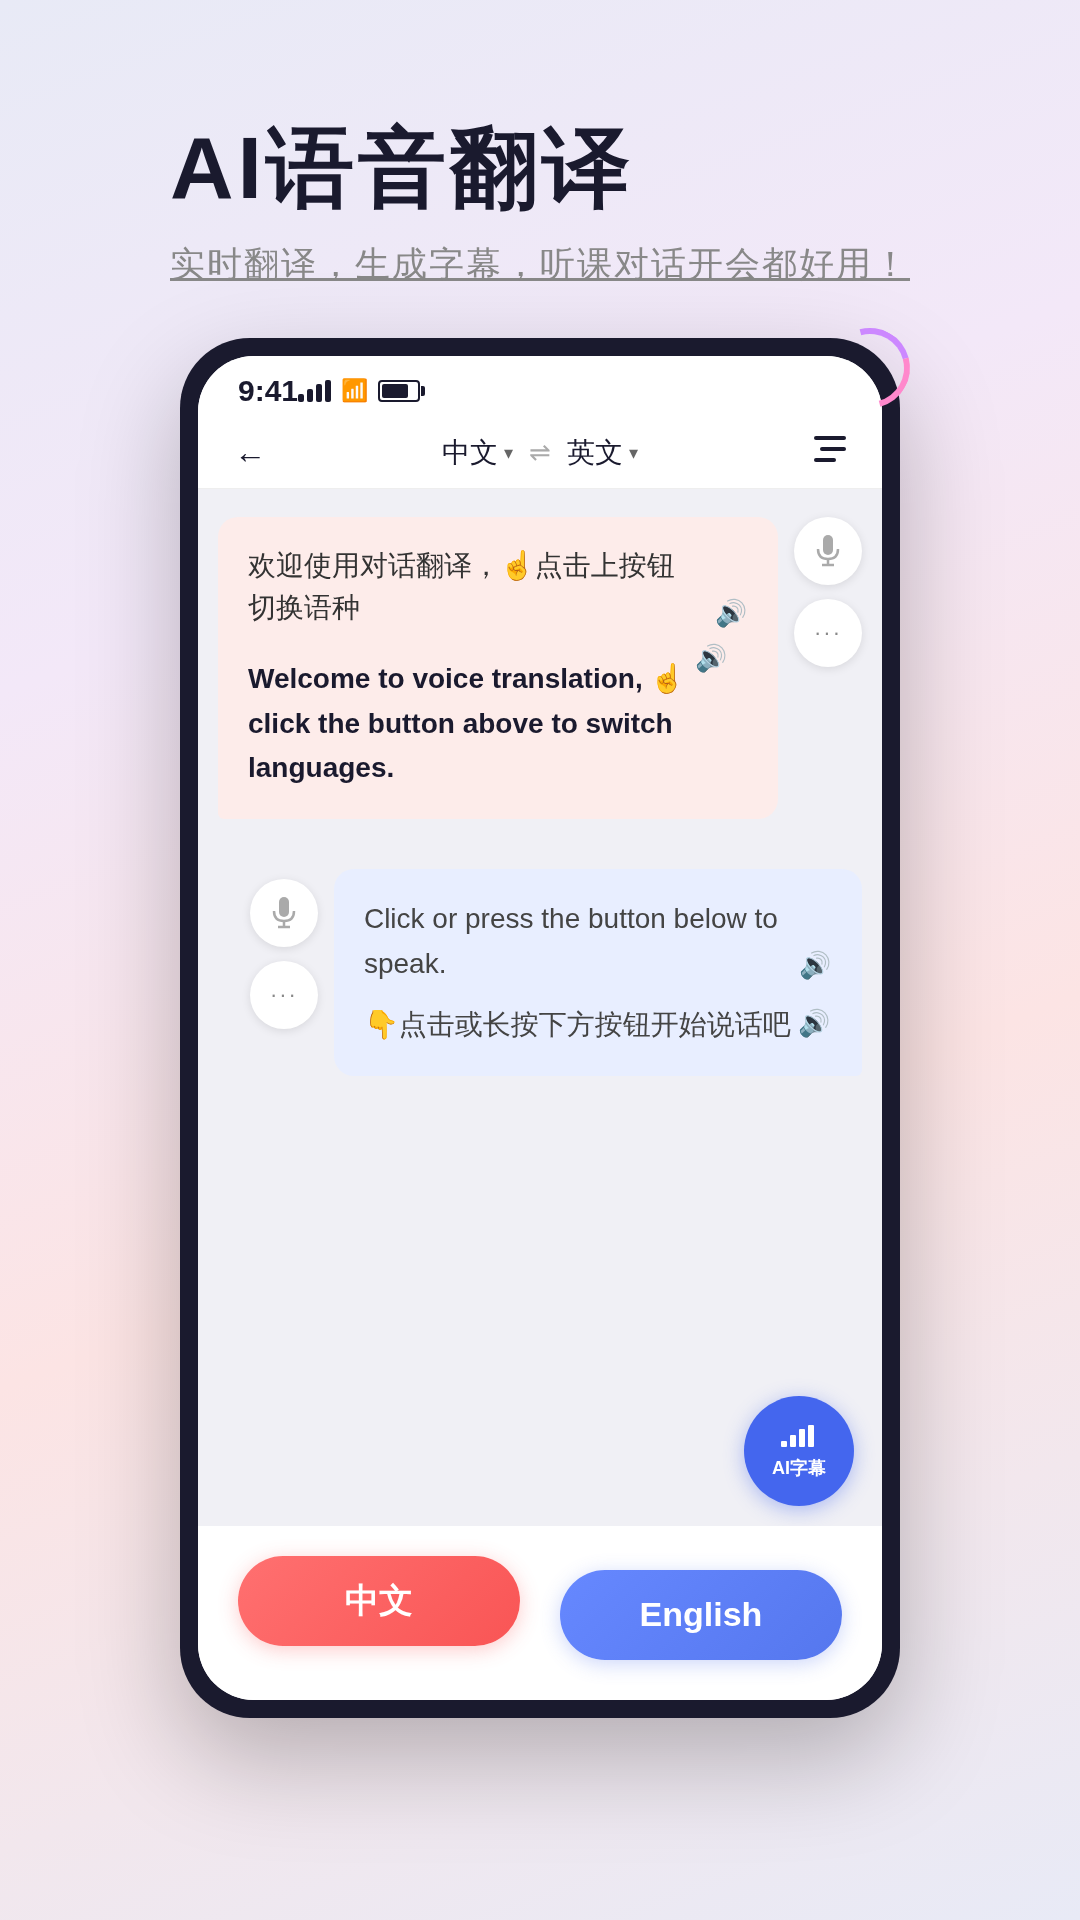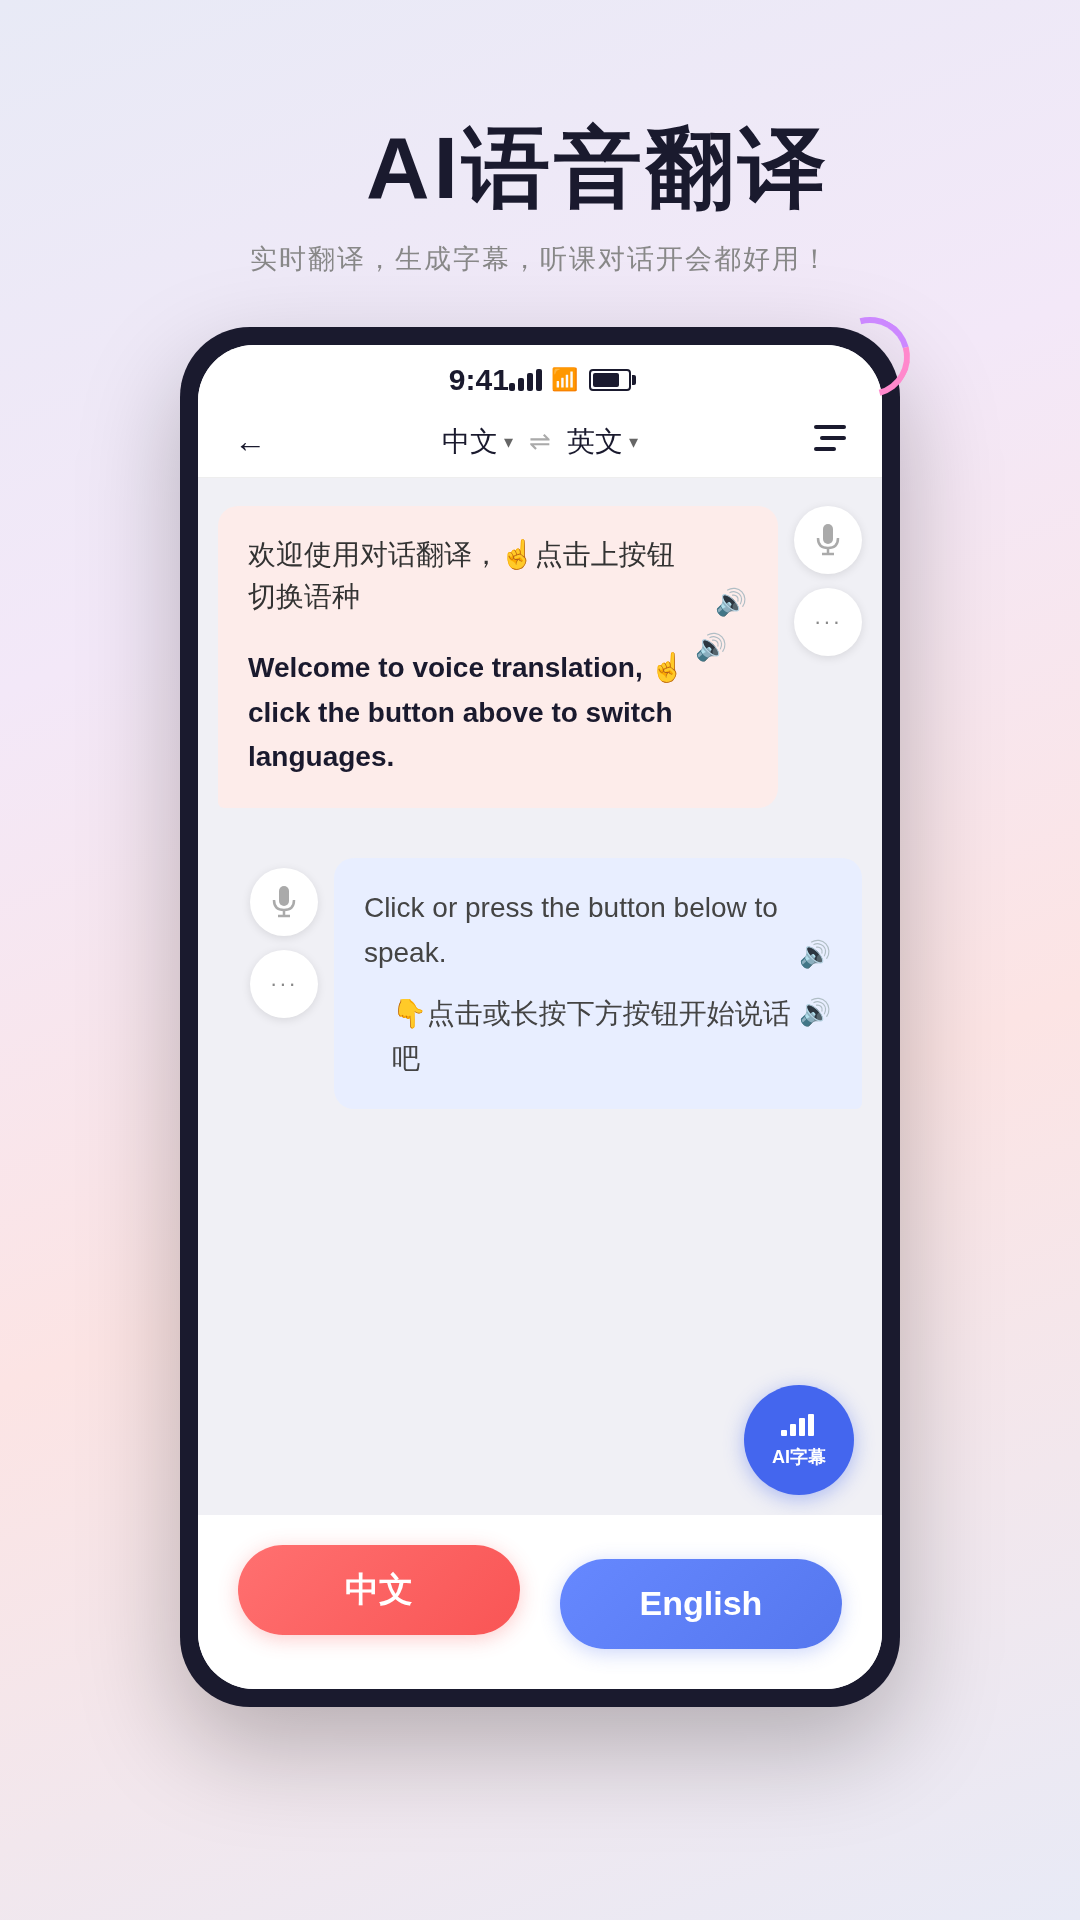--- a/index.html
+++ b/index.html
@@ -17,38 +17,39 @@
       width: 1080px;
       height: 1920px;
       position: relative;
       display: flex;
       flex-direction: column;
       align-items: center;
     }
 
     
     .header {
-      text-align: right;
+      text-align: left;
       padding-top: 120px;
       padding-bottom: 40px;
     }
 
     .main-title {
       font-size: 88px;
       font-weight: 900;
       color: #1a1a2e;
       letter-spacing: 4px;
       line-height: 1.1;
     }
 
     .subtitle {
-      font-size: 27px;
+      font-size: 35px;
       color: #888;
       margin-top: 24px;
       letter-spacing: 2px;
+      text-decoration: underline;
     }
 
     
     .phone-mockup {
       width: 720px;
       height: 1380px;
       background: #1a1a2e;
       border-radius: 70px;
       position: relative;
       padding: 18px;
@@ -62,21 +63,21 @@
       background: #f5f5f5;
       border-radius: 56px;
       overflow: hidden;
       display: flex;
       flex-direction: column;
     }
 
     
     .status-bar {
       display: flex;
-      justify-content: center;
+      justify-content: flex-start;
       align-items: center;
       padding: 18px 40px 10px;
       background: white;
     }
 
     .status-time {
       font-size: 30px;
       font-weight: 600;
       color: #1a1a2e;
     }
@@ -276,21 +277,20 @@
     }
 
     .bubble-text-right-cn {
       font-size: 28px;
       color: #444;
       line-height: 1.6;
       margin-top: 16px;
       display: flex;
       align-items: flex-start;
       gap: 8px;
-      margin-left: 28px;
     }
 
     .sound-icon-blue {
       color: #5588ee;
       font-size: 26px;
       flex-shrink: 0;
     }
 
     
     .ai-caption-btn {

